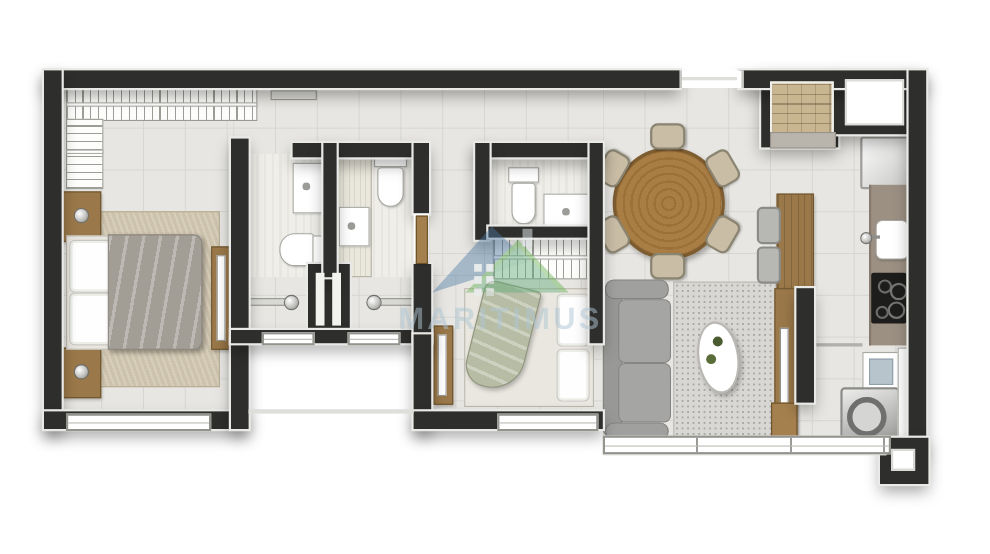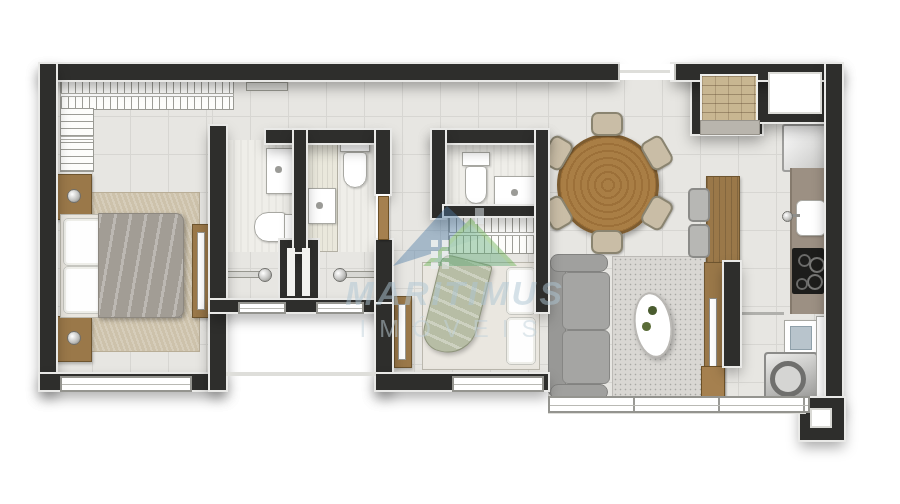--- a/index.html
+++ b/index.html
@@ -27,21 +27,21 @@
   .fixture{background:#fff;border:1px solid #a8a8a2;box-shadow:1px 1px 2px rgba(0,0,0,.2);}
   .closet{background:#fdfdfb;border:1px solid #9a9a94;
     background-image:repeating-linear-gradient(90deg,#9d9d97 0 1px,transparent 1px 7px);}
   .closet::after{content:"";position:absolute;left:0;right:0;top:45%;height:2px;background:#fff;box-shadow:0 0 0 1px #adada7;}
   .pillow{background:#fefefe;border:1px solid #c6c6c0;border-radius:5px;box-shadow:inset 0 0 0 2px #eeeee9;}
   .knob{border-radius:50%;background:radial-gradient(circle at 35% 35%,#fff,#c2c2c0 55%,#84847f);border:1px solid #6f6f6b;}
   .chair{background:#c9bda6;border:2px solid #8a8470;border-radius:7px;box-shadow:1px 1px 2px rgba(0,0,0,.25);}
   .stool{background:#b7b7b4;border:2px solid #8b8b88;border-radius:5px;}
   .doorleaf{background:var(--door);border:1px solid #6c5026;box-shadow:1px 1px 2px rgba(0,0,0,.3);}
   .wm{position:absolute;z-index:10;pointer-events:none;opacity:.5;text-align:center;}
-  .wm-title{font-weight:bold;font-size:34px;letter-spacing:3px;color:var(--wm_text);font-style:italic;}
+  .wm-title{font-weight:bold;font-size:28px;letter-spacing:3px;color:var(--wm_text);}
   .wm-sub{font-size:24px;letter-spacing:13px;color:var(--wm_sub);margin-top:2px;}
 </style>
 </head>
 <body>
 
 <div class="stage">
 
   <div class="floor" style="left:54px;top:78px;width:158px;height:298px;"></div>
   <div class="floor" style="left:212px;top:78px;width:336px;height:234px;"></div>
   <div class="floor" style="left:376px;top:250px;width:172px;height:126px;"></div>
@@ -188,16 +188,15 @@
       <g fill="#e8f0f4">
         <rect x="46" y="48" width="7" height="7"></rect>
           <rect x="57" y="48" width="7" height="7"></rect>
         <rect x="46" y="59" width="7" height="7"></rect>
           <rect x="57" y="59" width="7" height="7"></rect>
         <rect x="46" y="70" width="7" height="7"></rect>
           <rect x="57" y="70" width="7" height="7"></rect>
       </g>
     </svg>
     <div class="wm-title">MARITIMUS</div>
-    <div class="wm-sub">IMÓVEIS</div>
   </div>
 
 </div>
 
 </body></html>

